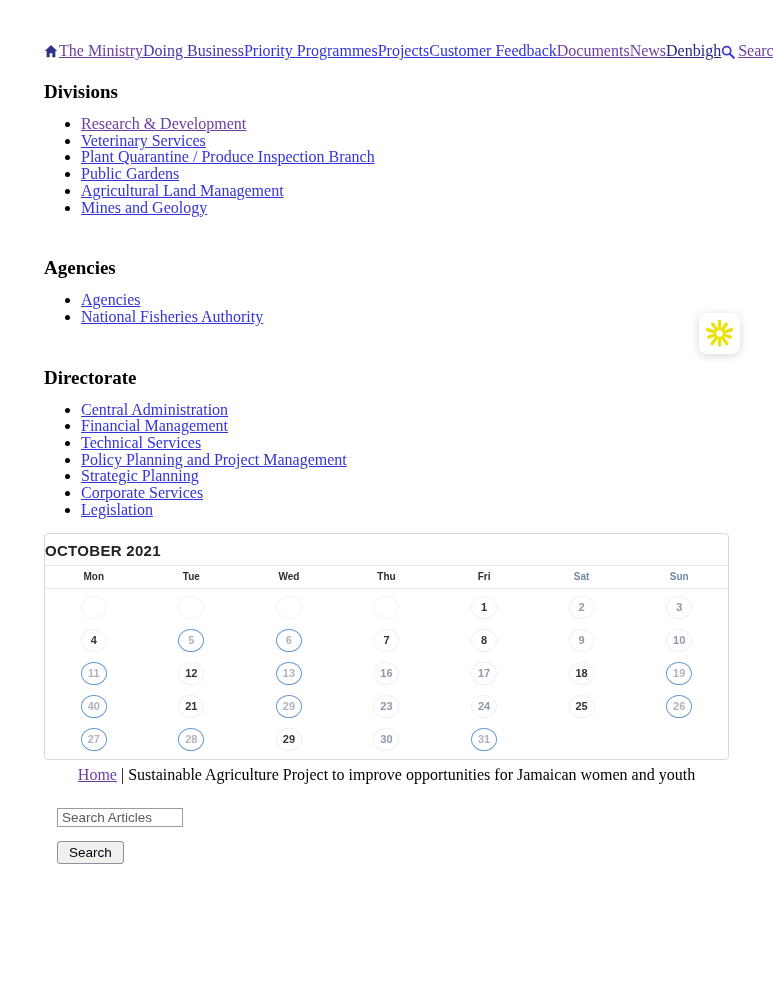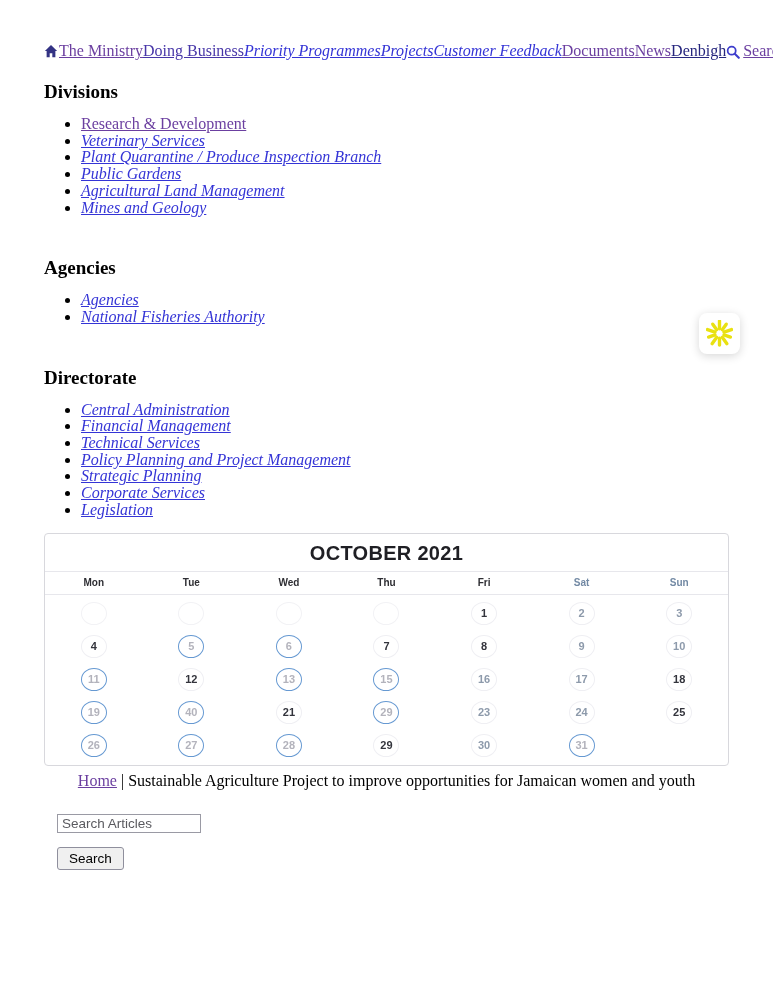--- a/index.html
+++ b/index.html
@@ -7,42 +7,42 @@
     width:773px;height:1000px;position:relative;overflow:hidden;
     font-family:"Liberation Serif", serif;font-size:16px;color:#000;
   }
   .page{padding:42px 44px 0 44px;}
 
   
   .topnav{line-height:18px;white-space:nowrap;}
   .topnav a{text-decoration:underline;cursor:pointer;}
   .home-icon-svg{vertical-align:-2px;margin-right:1px;}
   .navlink{color:var(--link);}
-  .c-link{color:var(--link);font-style:italic;}
+  .c-link{color:var(--link);}
   .c-visited{color:var(--visited);}
   .c-indigo{color:var(--indigo);}
   .c-navy{color:var(--navy);}
   .nav-search{color:var(--visited);text-decoration:underline;cursor:pointer;}
   .search-icon-svg{vertical-align:-3px;margin-right:3px;}
 
   
   .section h3{font-size:19px;margin:41px 0 13px 0;font-weight:bold;}
   .section:first-child h3{margin-top:21px;}
   .section ul{margin:13px 0 14px 0;padding-left:37px;}
   .section li{line-height:16.7px;font-size:16px;}
   .section li a{color:var(--link);text-decoration:underline;cursor:pointer;}
   .section li a.c-visited{color:var(--visited);}
 
   
   .calendar{
     margin-top:8px;border:1px solid #d8d8dd;border-radius:4px;
     font-family:"Liberation Sans", sans-serif;background:#fff;overflow:hidden;
   }
   .cal-title{
-    text-align:center;padding:8px 0 6px 0;font-size:20px;font-weight:600;
+    padding:8px 0 6px 0;font-size:15px;font-weight:600;
     color:#1f1f24;border-bottom:1px solid #e7e7ec;letter-spacing:.3px;
   }
   .cal-head{
     display:grid;grid-template-columns:repeat(7,1fr);
     padding:5px 0 6px 0;border-bottom:1px solid #e7e7ec;
   }
   .cal-head span{text-align:center;font-size:10px;font-weight:600;color:#2e2e33;}
   .cal-head span.weekend{color:var(--weekend);}
   .cal-grid{display:grid;grid-template-columns:repeat(7,1fr);padding:2px 0 3px 0;}
   .cal-cell{height:33px;display:flex;align-items:center;justify-content:center;}
@@ -55,21 +55,21 @@
   .day-circle.event{border:1.5px solid var(--event);color:#b3b3bc;cursor:pointer;}
   .day-circle.empty{border-color:#f2f2f5;}
 
   
   .breadcrumb{margin:6px 0 0 0;font-size:16px;text-align:center;}
   .breadcrumb a{color:var(--visited);text-decoration:underline;cursor:pointer;}
 
   
   .article-search{margin-left:13px;}
   .article-search input{
-    display:block;margin-top:24px;width:144px;height:19px;box-sizing:border-box;
+    display:block;margin-top:24px;width:126px;height:19px;box-sizing:border-box;
     border:1px solid #9a9aa4;border-radius:0;padding:1px 4px;
     font-family:"Liberation Sans", sans-serif;font-size:13.5px;color:#444;
   }
   .article-search input::placeholder{color:#5a5a5f;opacity:1;}
   .article-search button{
     display:block;margin-top:14px;padding:3px 11px;
     font-family:"Liberation Sans", sans-serif;font-size:13.5px;color:#000;
     background:#f0f0f0;border:1px solid #8f8f9d;border-radius:3px;cursor:pointer;
   }
 
@@ -184,23 +184,20 @@
         <div class="cal-cell">
           <div class="day-circle event">11</div>
         </div>
         <div class="cal-cell">
           <div class="day-circle">12</div>
         </div>
         <div class="cal-cell">
           <div class="day-circle event">13</div>
         </div>
         <div class="cal-cell">
-          <div class="day-circle event">15</div>
-        </div>
-        <div class="cal-cell">
           <div class="day-circle weekend">16</div>
         </div>
         <div class="cal-cell">
           <div class="day-circle weekend">17</div>
         </div>
         <div class="cal-cell">
           <div class="day-circle">18</div>
         </div>
         <div class="cal-cell">
           <div class="day-circle event">19</div>

